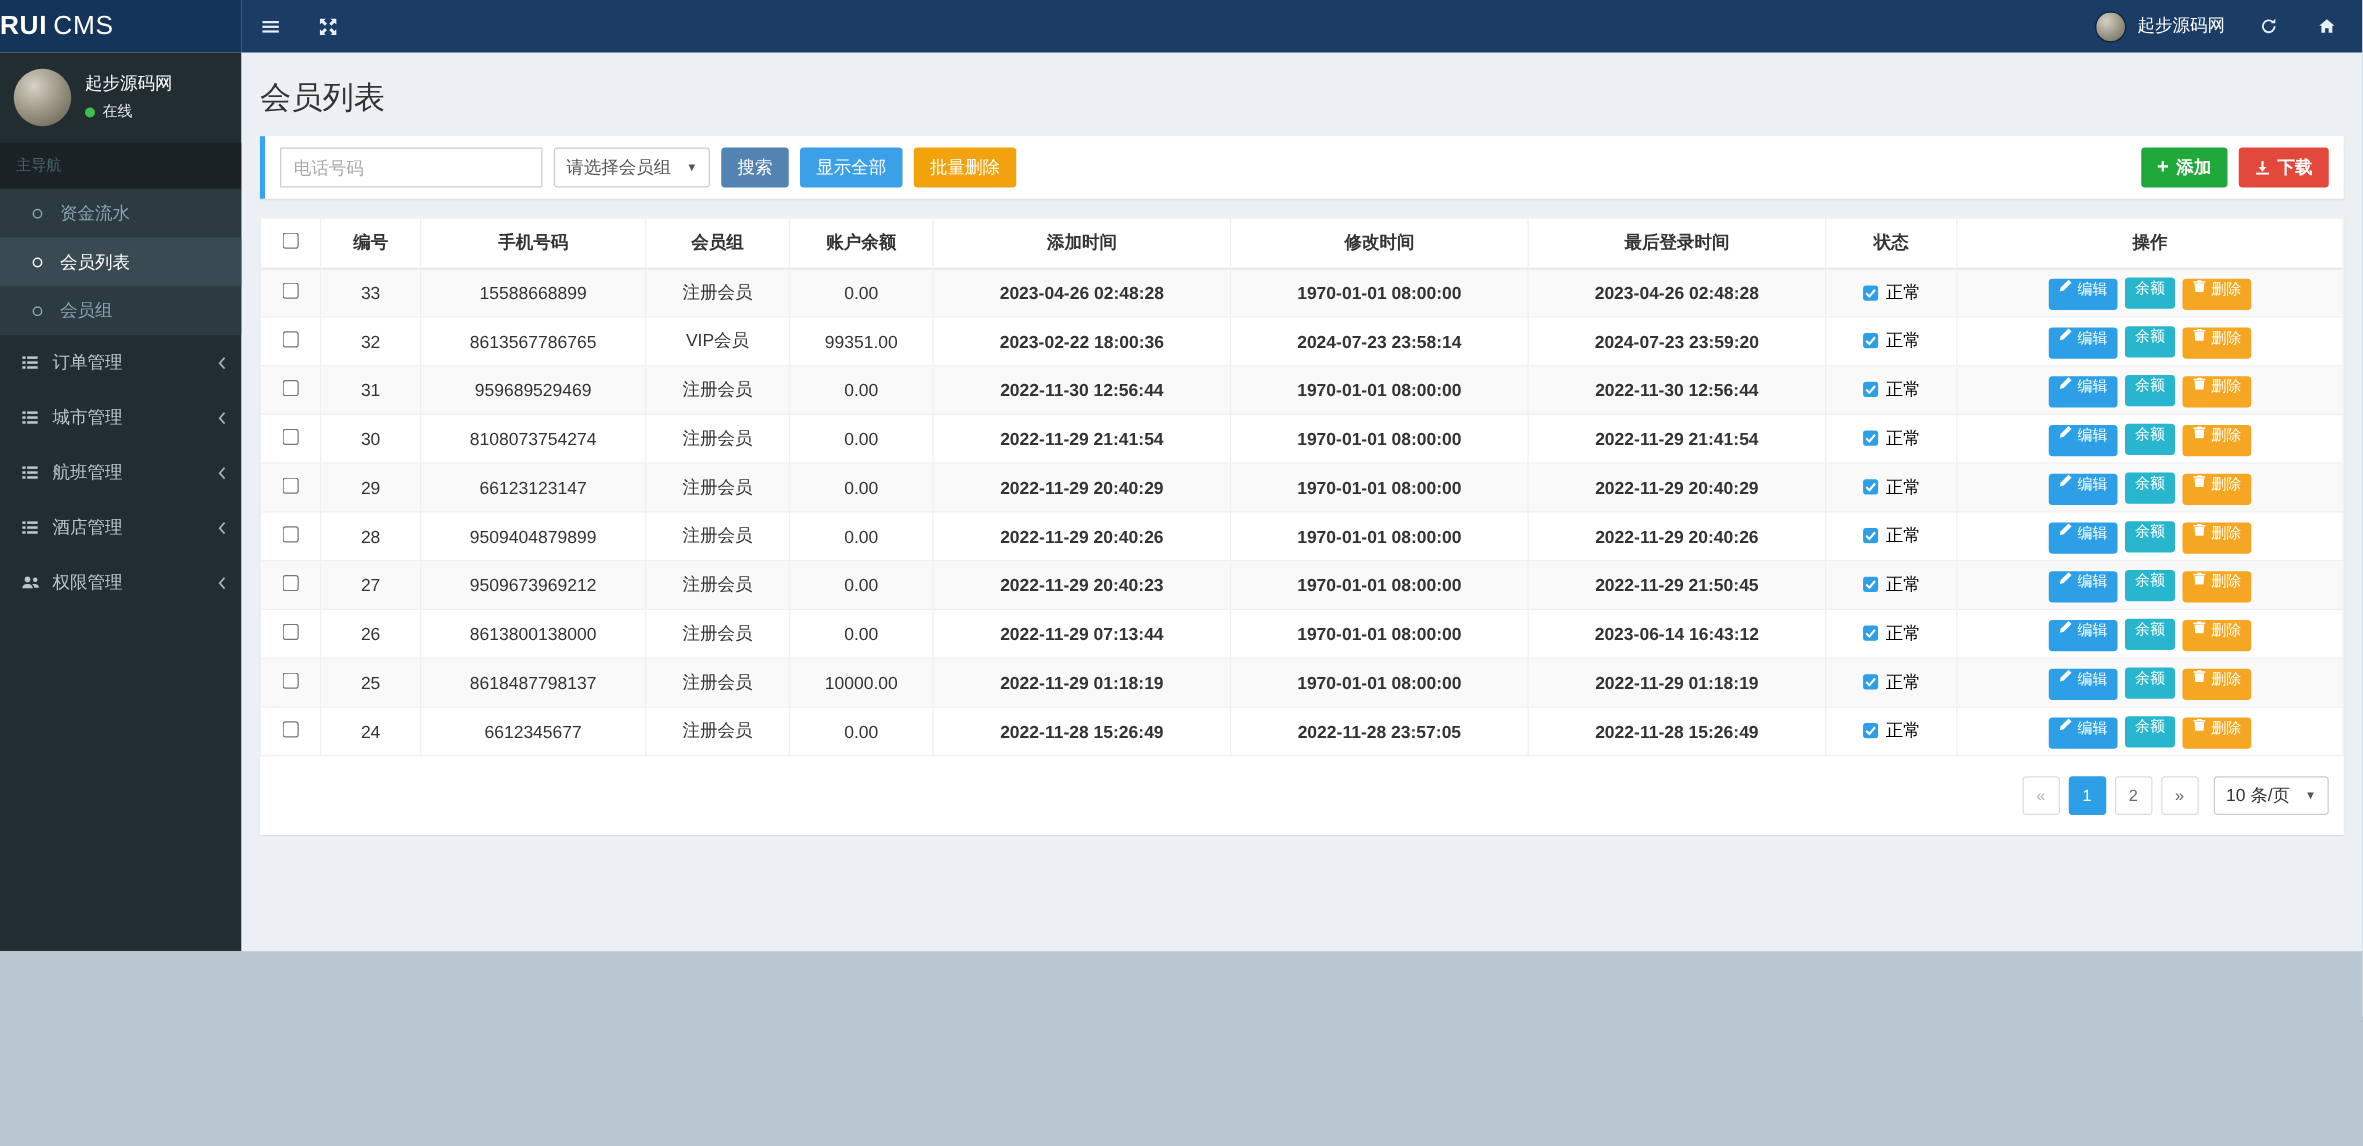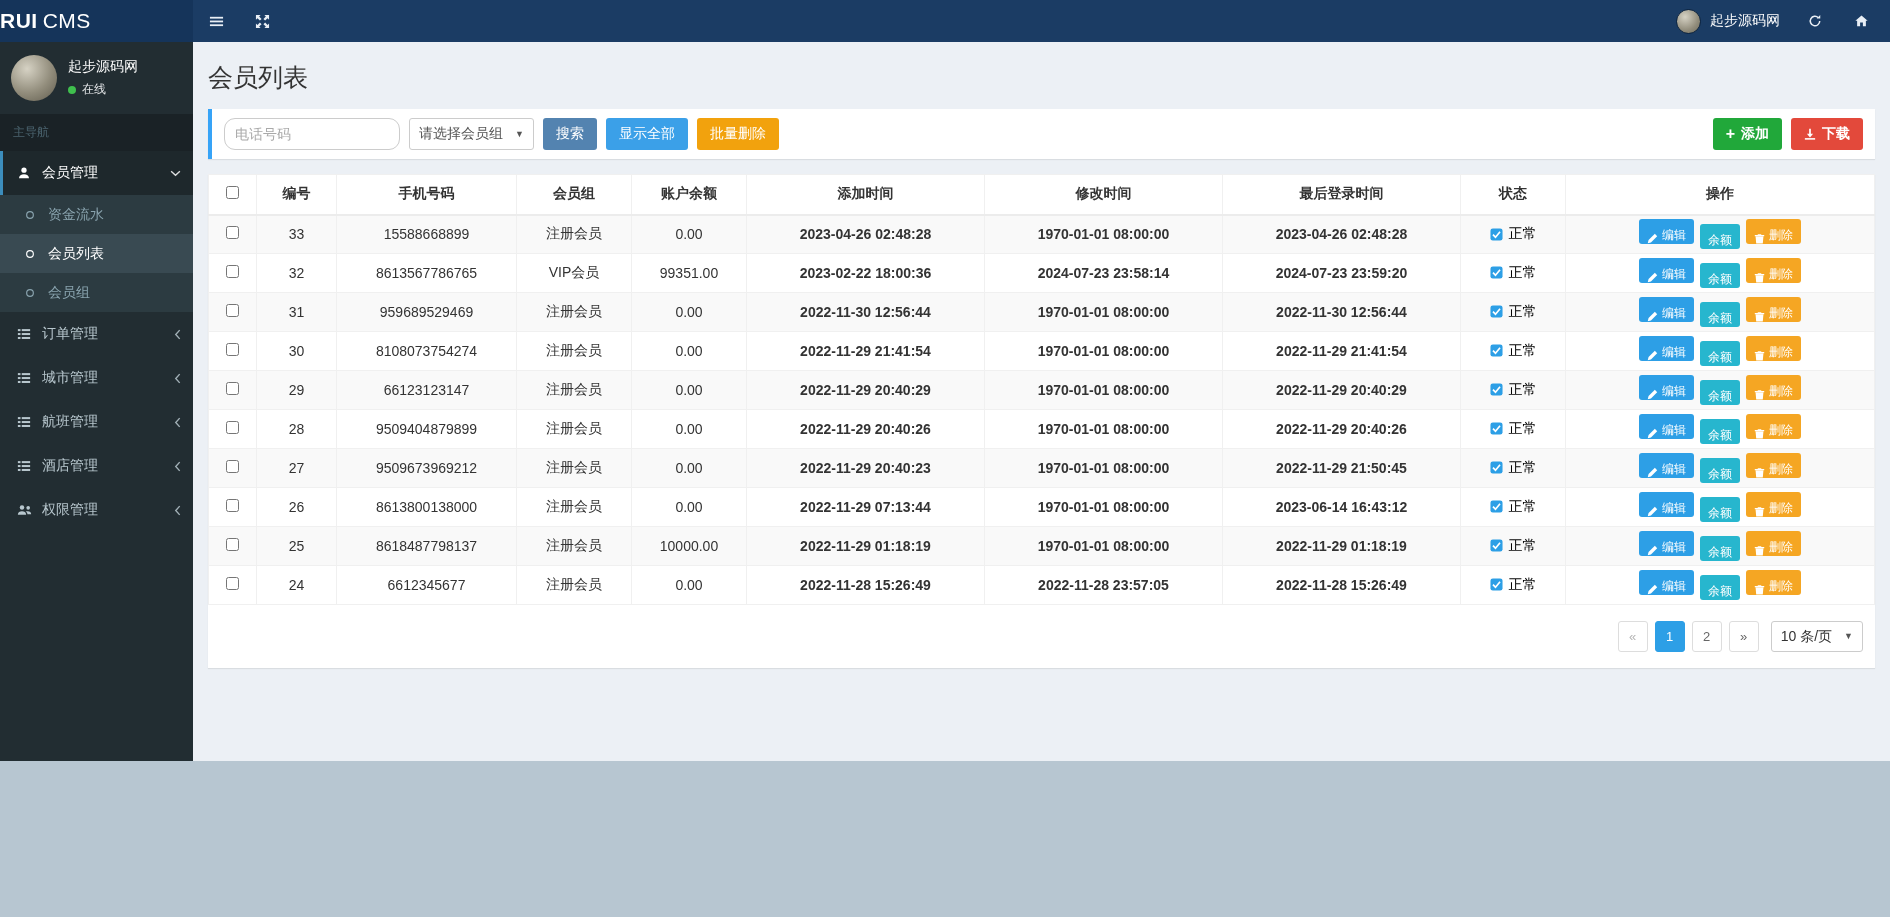--- a/index.html
+++ b/index.html
@@ -32,21 +32,21 @@
   .mi-icon{width:18px;display:inline-flex;justify-content:center;align-items:center;flex:none}
   .mi-caret{margin-left:auto;display:inline-flex;align-items:center;opacity:.85}
   .submenu{list-style:none;background:#2c3b41}
   .submenu-item{display:flex;align-items:center;gap:9px;padding:0 12px 0 21px;height:39px;color:#8aa4af;font-size:14px;cursor:pointer}
   .submenu-item.active{color:#fff;background:#394a52}
 
   
   .content{margin-left:193px;height:719px;padding:8px 15px 15px;overflow:hidden}
   .page-title{font-size:25px;font-weight:400;color:#333;padding:11px 0 15px}
   .toolbar-box{background:#fff;border-left:4px solid #36a3f7;padding:9px 12px;display:flex;align-items:center;gap:9px;box-shadow:0 1px 1px rgba(0,0,0,.08)}
-  .input-phone{width:176px;height:32px;border:1px solid #ccc;border-radius:11px;padding:0 10px;font-size:14px;color:#333;font-family:inherit;outline:none}
+  .input-phone{width:210px;height:32px;border:1px solid #ccc;border-radius:1px;padding:0 10px;font-size:14px;color:#333;font-family:inherit;outline:none}
   .input-phone::placeholder{color:#a9a9a9}
   .select{height:32px;border:1px solid #ccc;border-radius:3px;background:#fff;display:inline-flex;align-items:center;gap:12px;padding:0 9px;font-size:14px;color:#555;cursor:pointer}
   .caret{font-size:9px;color:#555;line-height:1}
   .btn{height:32px;border:none;border-radius:3px;color:#fff;font-size:14px;padding:0 13px;cursor:pointer;display:inline-flex;align-items:center;gap:6px;font-family:inherit}
   .btn-search{background:#5383b0}
   .btn-showall{background:#3ba0e8}
   .btn-batchdel{background:#f2a20d}
   .flex-spacer{flex:1}
   .btn-add{background:#21a83a;font-weight:bold}
   .btn-download{background:#e3493b;font-weight:bold}
@@ -54,21 +54,21 @@
 
   
   .table-box{background:#fff;margin-top:15px;padding-bottom:10px;box-shadow:0 1px 1px rgba(0,0,0,.08)}
   table{width:100%;border-collapse:collapse;font-size:14px;table-layout:fixed}
   th,td{border:1px solid #f0f0f0;height:39px;text-align:center;padding:0 5px;overflow:hidden;white-space:nowrap}
   thead th{font-weight:bold;color:#333;border-bottom:2px solid #ececec;height:40px}
   tbody tr:nth-child(odd){background:#f9f9f9}
   .c-time{font-weight:bold}
   .status{color:#000000;display:inline-flex;align-items:center;gap:6px}
   .s-ic{display:inline-flex;align-items:center}
-  .btn-xs{height:25px;border:none;border-radius:3px;color:#fff;font-size:12px;padding:0 8px;margin:0 3px;cursor:pointer;display:inline-flex;align-items:flex-end;gap:4px;font-family:inherit}
+  .btn-xs{height:25px;border:none;border-radius:3px;color:#fff;font-size:12px;padding:0 8px;margin:0 3px;cursor:pointer;display:inline-flex;align-items:flex-start;gap:4px;font-family:inherit}
   .btn-edit{background:#2d9fe6}
   .btn-balance{background:#27b6ce}
   .btn-delete{background:#f5a623}
   .bi{display:inline-flex;align-items:center}
 
   
   .pagination-row{display:flex;justify-content:flex-end;align-items:center;gap:12px;padding:16px 12px 6px}
   .pagination{display:flex;gap:7px;list-style:none}
   .page-btn{min-width:30px;height:31px;border:1px solid #ddd;border-radius:3px;background:#fff;color:#666;display:flex;align-items:center;justify-content:center;font-size:13px;cursor:pointer;padding:0 10px}
   .page-btn.disabled{color:#b5b5b5}
@@ -124,34 +124,20 @@
       <div class="info">
         <div class="user-name">起步源码网</div>
         <div class="user-status">
           <span class="dot"></span>
           <span>在线</span>
         </div>
       </div>
     </div>
     <div class="nav-label">主导航</div>
     <ul class="menu" id="sidebar-menu">
-        <li class="menu-item active">
-          <span class="mi-icon">
-            <svg viewBox="0 0 16 16" width="14" height="14" fill="currentColor">
-              <circle cx="8" cy="4.8" r="3"></circle>
-              <path d="M2.3 14c0-3.1 2.6-4.6 5.7-4.6s5.7 1.5 5.7 4.6z"></path>
-            </svg>
-          </span>
-          <span class="mi-label">会员管理</span>
-          <span class="mi-caret">
-            <svg viewBox="0 0 12 8" width="11" height="7">
-              <path d="M1 1.5L6 6l5-4.5" stroke="currentColor" fill="none" stroke-width="1.6"></path>
-            </svg>
-          </span>
-        </li>
         <ul class="submenu">
           <li class="submenu-item">
             <span class="mi-icon">
               <svg viewBox="0 0 12 12" width="10" height="10">
                 <circle cx="6" cy="6" r="4" fill="none" stroke="currentColor" stroke-width="1.4"></circle>
               </svg>
             </span>
             <span class="mi-label">资金流水</span>
           </li>
           <li class="submenu-item active">

